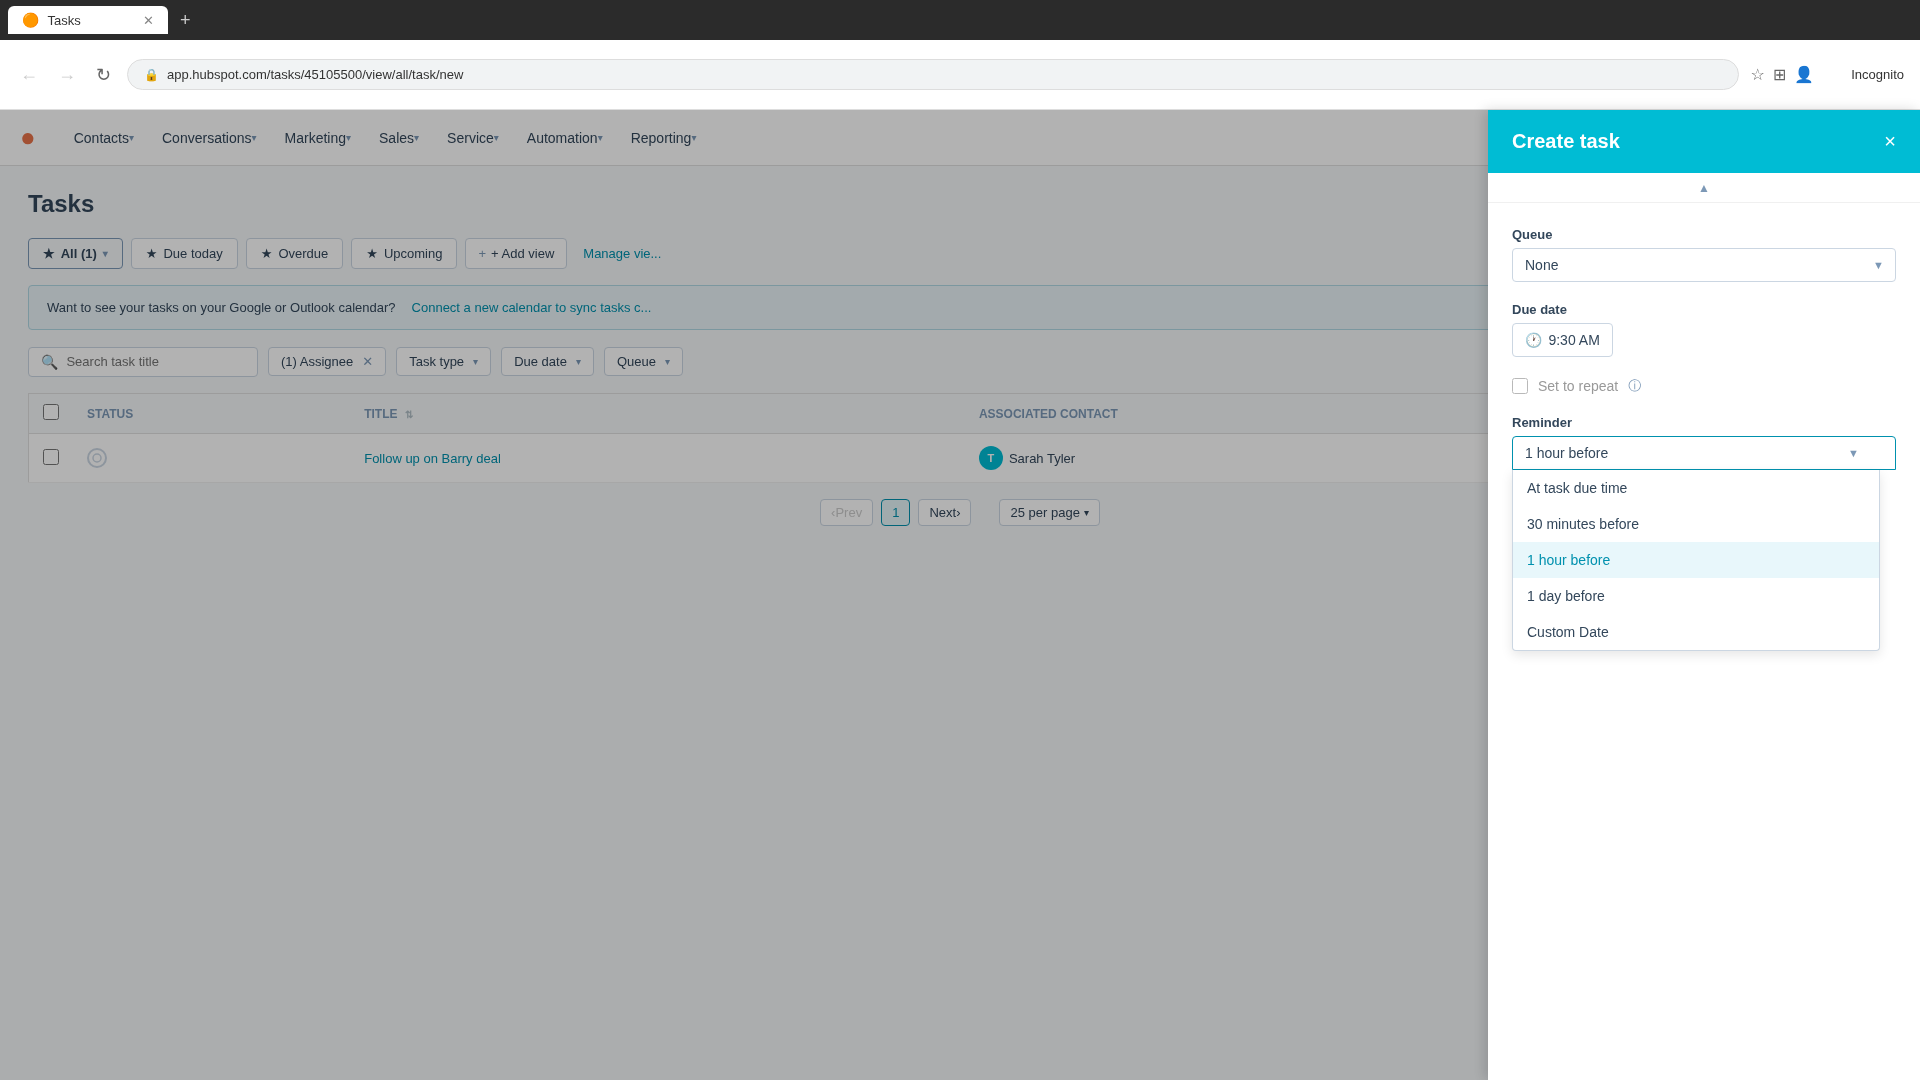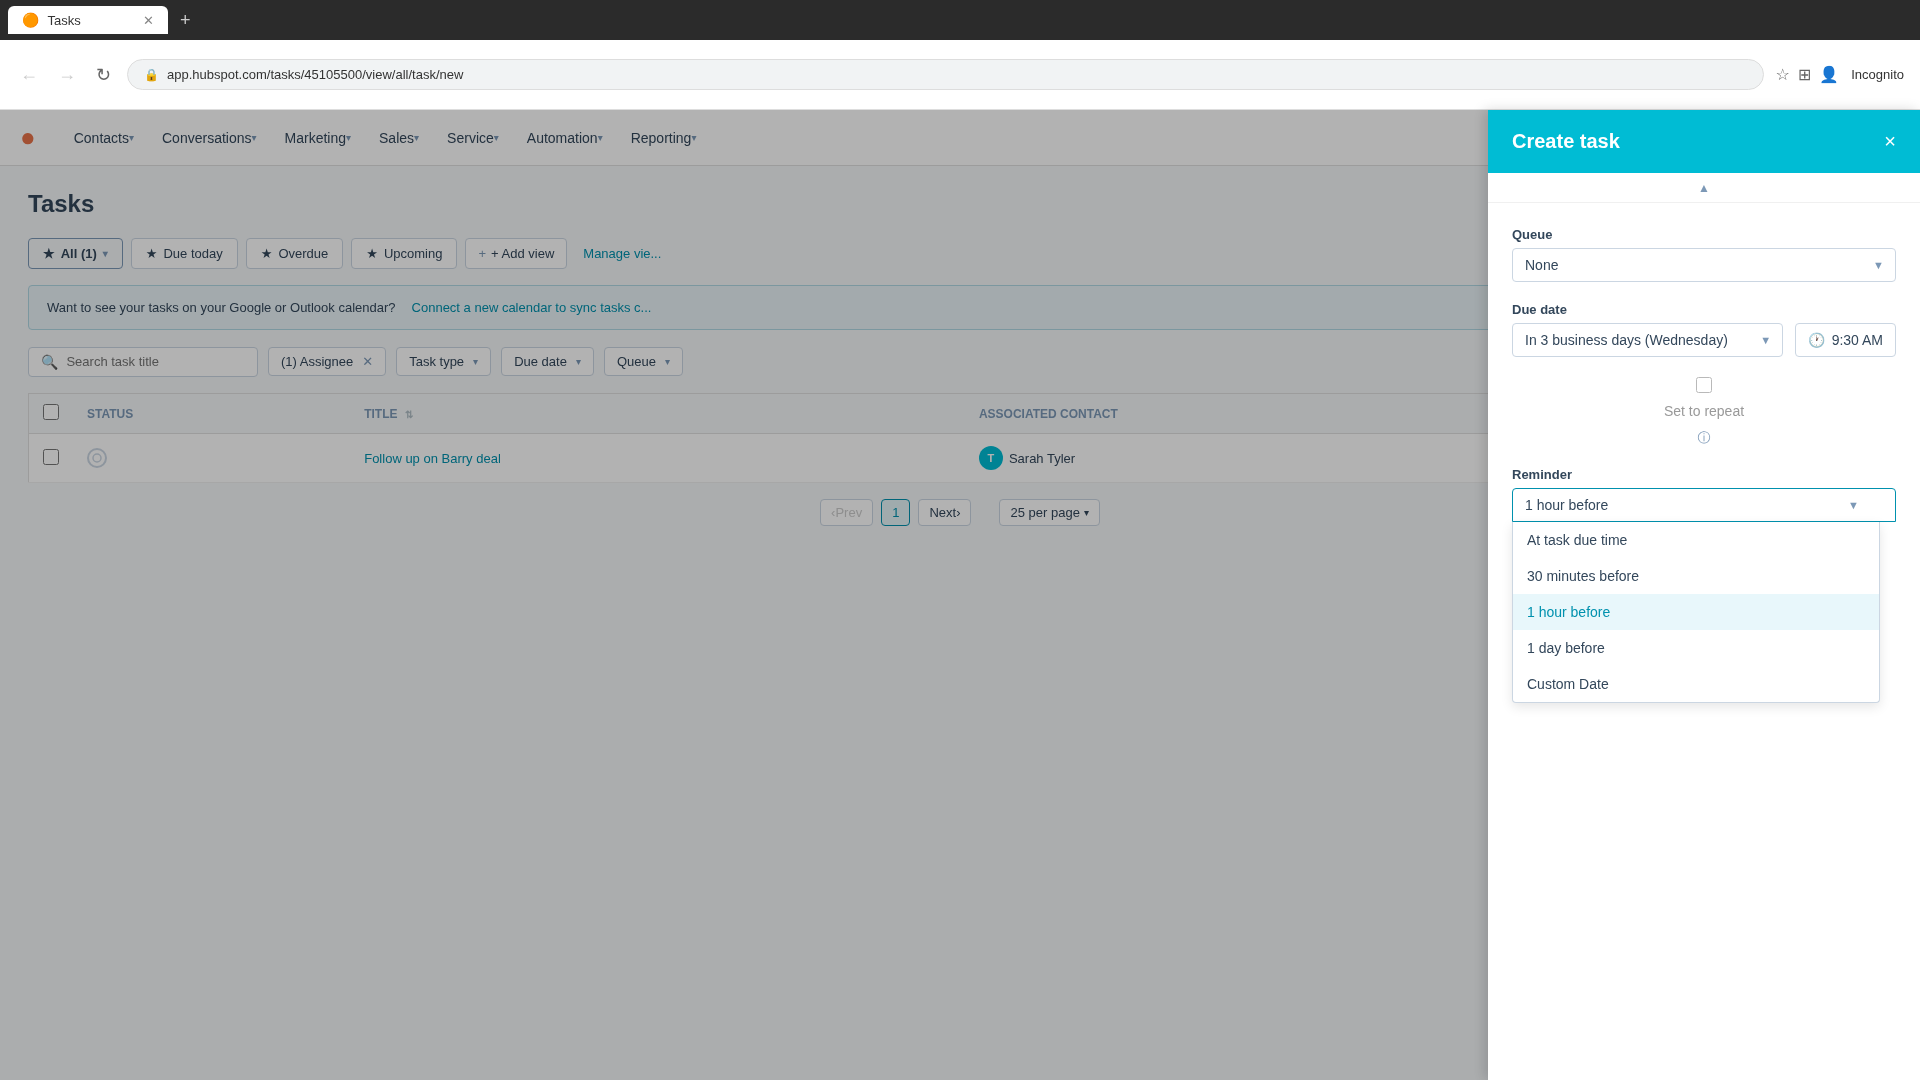--- a/index.html
+++ b/index.html
@@ -13,21 +13,21 @@
     .tab-favicon { color: #e8734a; font-size: 14px; }
     .tab-close { opacity: 0.6; cursor: pointer; margin-left: auto; }
     .new-tab-btn { color: #ccc; font-size: 18px; padding: 0 8px; cursor: pointer; }
     .browser-nav { background: #fff; height: 70px; display: flex; align-items: center; padding: 8px 16px; gap: 12px; border-bottom: 1px solid #ddd; }
     .nav-btn { color: #666; background: none; border: none; font-size: 18px; cursor: pointer; padding: 4px; }
     .nav-btn.disabled { color: #ccc; }
     .address-bar { flex: 1; background: #f1f3f4; border: 1px solid #ddd; border-radius: 20px; padding: 7px 16px; font-size: 13px; color: #333; display: flex; align-items: center; gap: 8px; }
     .address-bar-lock { color: #555; font-size: 12px; }
     .address-text { color: #333; }
     .browser-actions { display: flex; gap: 8px; color: #666; font-size: 16px; }
-    .profile-area { display: flex; gap: 6px; font-size: 13px; color: #333; }
+    .profile-area { display: flex; gap: 6px; font-size: 13px; color: #333; margin-left: 25px; }
 
     
     .app { display: flex; flex-direction: column; height: calc(1080px - 110px); position: relative; }
 
     
     .top-nav { background: #fff; border-bottom: 1px solid #e0e0e0; height: 56px; display: flex; align-items: center; padding: 0 20px; gap: 0; }
     .logo { color: #e8734a; font-size: 24px; margin-right: 24px; font-weight: bold; }
     .nav-item { padding: 0 14px; height: 56px; display: flex; align-items: center; gap: 0; font-size: 14px; color: #33475b; cursor: pointer; white-space: nowrap; }
     .nav-chevron { font-size: 10px; color: #7c98b6; }
 
@@ -93,21 +93,21 @@
     
     .form-group { margin-bottom: 20px; }
     .form-label { font-size: 13px; font-weight: 600; color: #33475b; margin-bottom: 6px; display: block; }
     .form-select { width: 100%; padding: 8px 36px 8px 12px; border: 1px solid #cbd6e2; border-radius: 4px; background: #fff; font-size: 14px; color: #33475b; appearance: none; cursor: pointer; position: relative; }
     .select-wrapper { position: relative; }
     .select-wrapper::after { content: '▼'; position: absolute; right: 12px; top: 50%; transform: translateY(-50%); font-size: 11px; color: #7c98b6; pointer-events: none; }
     .due-date-row { display: flex; gap: 12px; align-items: flex-start; }
     .due-date-select { flex: 1; }
     .time-input { display: flex; align-items: center; gap: 6px; padding: 8px 12px; border: 1px solid #cbd6e2; border-radius: 4px; background: #fff; font-size: 14px; color: #33475b; white-space: nowrap; cursor: pointer; }
     .clock-icon { color: #7c98b6; font-size: 14px; }
-    .repeat-row { display: flex; align-items: center; gap: 10px; margin-bottom: 20px; flex-direction: column; }
+    .repeat-row { display: flex; align-items: center; gap: 10px; margin-bottom: 20px; }
     .repeat-checkbox { width: 16px; height: 16px; cursor: pointer; opacity: 0.5; }
     .repeat-label { font-size: 14px; color: #999; }
     .repeat-info { color: #7c98b6; font-size: 13px; cursor: help; }
     .reminder-label { font-size: 13px; font-weight: 600; color: #33475b; margin-bottom: 6px; display: block; }
 
     
     .dropdown-container { position: relative; }
     .dropdown-selected { width: 100%; padding: 8px 36px 8px 12px; border: 1px solid #0091ae; border-radius: 4px 4px 0 0; background: #fff; font-size: 14px; color: #33475b; cursor: pointer; display: flex; align-items: center; justify-content: space-between; }
     .dropdown-list { position: absolute; left: 0; right: 16px; top: 100%; background: #fff; border: 1px solid #cbd6e2; border-top: none; border-radius: 0 0 4px 4px; z-index: 200; box-shadow: 0 4px 12px rgba(0,0,0,0.1); max-height: 280px; overflow-y: auto; }
     .dropdown-item { padding: 10px 14px; font-size: 14px; color: #33475b; cursor: pointer; }
@@ -337,25 +337,20 @@
         <div class="select-wrapper">
           <select class="form-select">
             <option>None</option>
           </select>
         </div>
       </div>
 
       <div class="form-group">
         <label class="form-label">Due date</label>
         <div class="due-date-row">
-          <div class="select-wrapper due-date-select">
-            <select class="form-select">
-              <option>In 3 business days (Wednesday)</option>
-            </select>
-          </div>
           <div class="time-input">
             <span class="clock-icon">🕐</span>
             <span>9:30 AM</span>
           </div>
         </div>
       </div>
 
       <div class="repeat-row">
         <input type="checkbox" class="repeat-checkbox" style="">
         <span class="repeat-label">Set to repeat</span>

